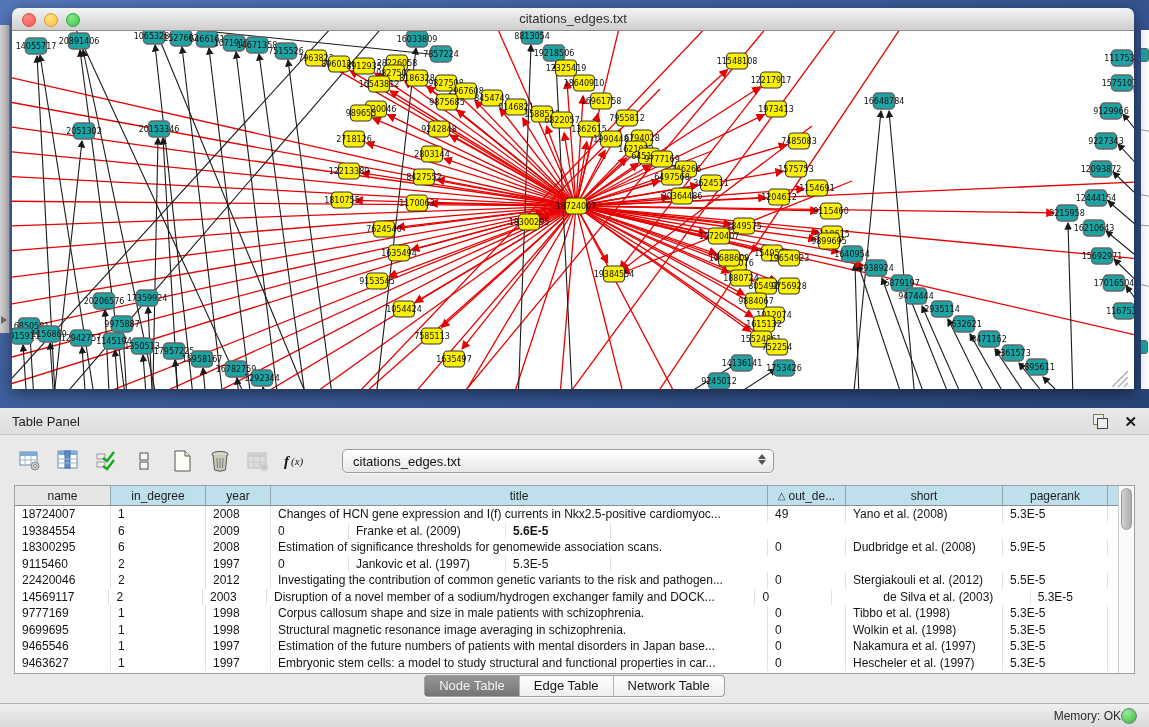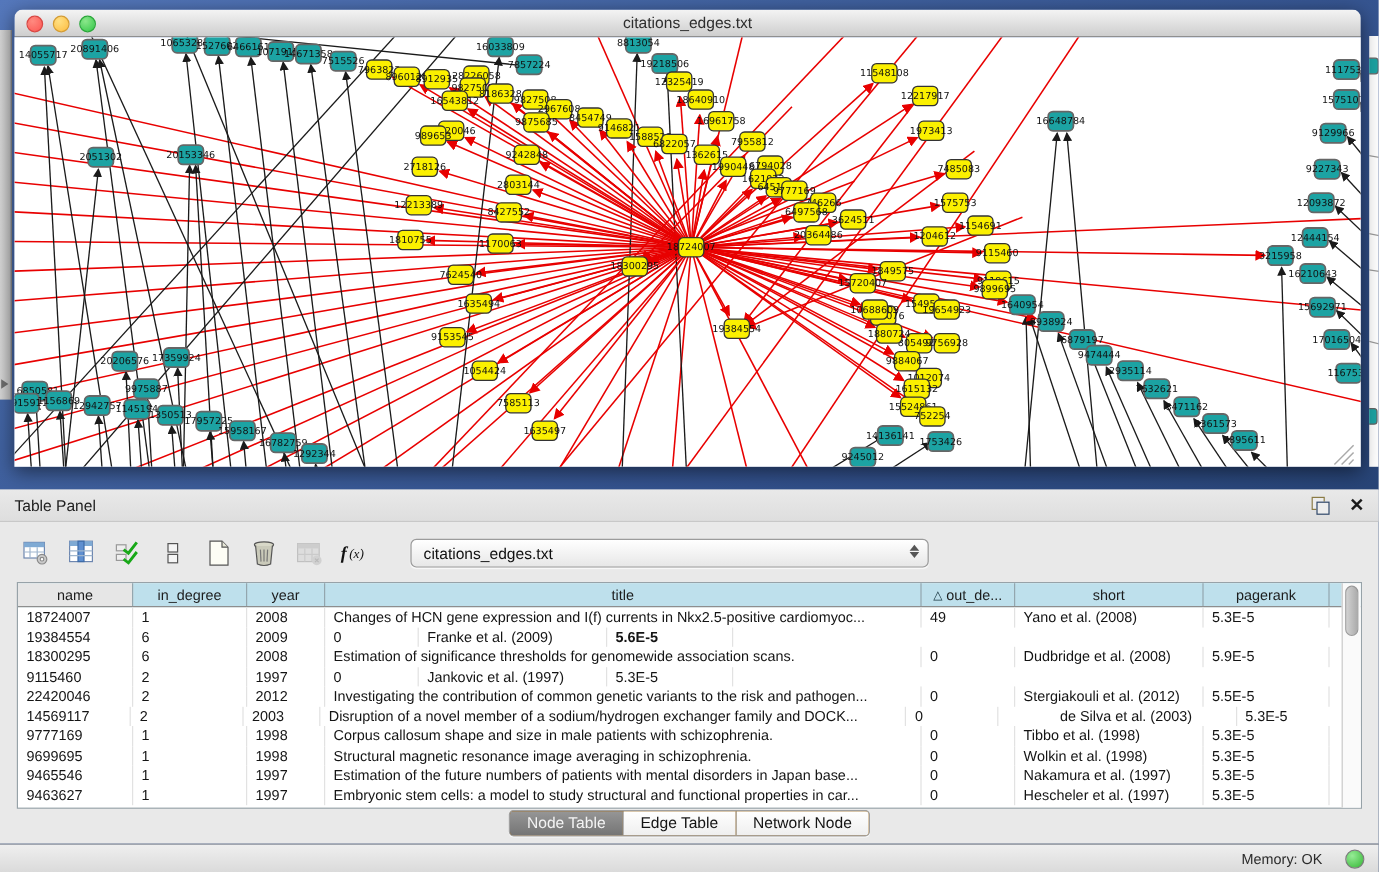--- a/index.html
+++ b/index.html
@@ -54,28 +54,28 @@
   .th.filler{flex:1;border-right:none;}
   .tbody{position:relative;height:168px;overflow:hidden;}
   .trow{display:flex;height:16.5px;align-items:center;}
   .td{box-sizing:border-box;padding-left:7px;font-size:12px;color:#141414;
     overflow:hidden;white-space:nowrap;border-right:1px solid #E2E2E2;height:100%;line-height:16.5px;}
   .vscroll{position:absolute;right:0;top:0;bottom:0;width:15px;background:#FAFAFA;border-left:1px solid #CACACA;}
   .vthumb{position:absolute;left:2px;right:2px;top:2px;height:40px;border-radius:6px;
     background:linear-gradient(90deg,#D2D2D2,#ACACAC);border:1px solid #9A9A9A;}
   .tabs-row{position:absolute;left:0;width:100%;top:267px;display:flex;justify-content:center;}
   .seg{display:flex;height:20px;border:1px solid #9F9F9F;border-radius:4px;overflow:hidden;
-    background:#a16207;box-shadow:0 1px 0 rgba(255,255,255,.7);}
+    background:#404040;box-shadow:0 1px 0 rgba(255,255,255,.7);}
   .seg-btn{padding:0 14px;line-height:20px;font-size:13px;color:#141414;
     background:linear-gradient(#FFFFFF,#EFEFEF);border-left:1px solid #B5B5B5;}
   .seg-btn:first-child{border-left:none;}
   .seg-btn.active{background:linear-gradient(#969696,#757575);color:#F4F4F4;}
   .footer{position:absolute;left:0;bottom:0;width:1149px;height:24px;box-sizing:border-box;
     background:linear-gradient(#EFEFEF,#DADADA);border-top:1px solid #B3B3B3;
-    display:flex;align-items:center;justify-content:flex-end;padding-right:12px;gap:19px;}
+    display:flex;align-items:center;justify-content:flex-end;padding-right:12px;gap:0;}
   .mem-label{font-size:12px;color:#2B2B2B;}
   .mem-dot{width:14px;height:14px;border-radius:50%;border:1px solid #7C7C7C;
     background:radial-gradient(circle at 35% 30%,#96EC96,#34B634);}
 </style>
 </head>
 <body>
 
 <div class="screen">
 
   <div class="left-sliver"></div>
@@ -973,21 +973,21 @@
           </div>
         </div>
       <div class="vscroll">
         <div class="vthumb"></div>
       </div>
     </div>
     <div class="tabs-row">
       <div class="seg">
           <div class="seg-btn active">Node Table</div>
           <div class="seg-btn">Edge Table</div>
-          <div class="seg-btn">Network Node</div>
+          <div class="seg-btn">Network Table</div>
         </div>
     </div>
   </div>
 
   <div class="footer">
     <span class="mem-label">Memory: OK</span>
     <span class="mem-dot"></span>
   </div>
 </div>
 

